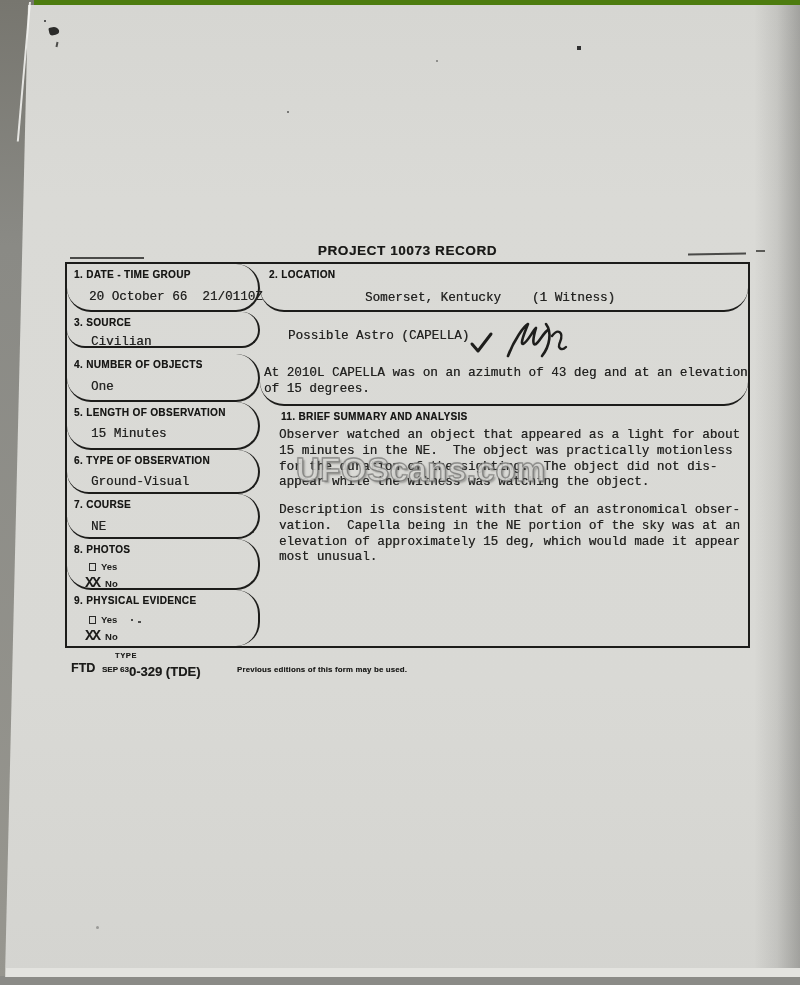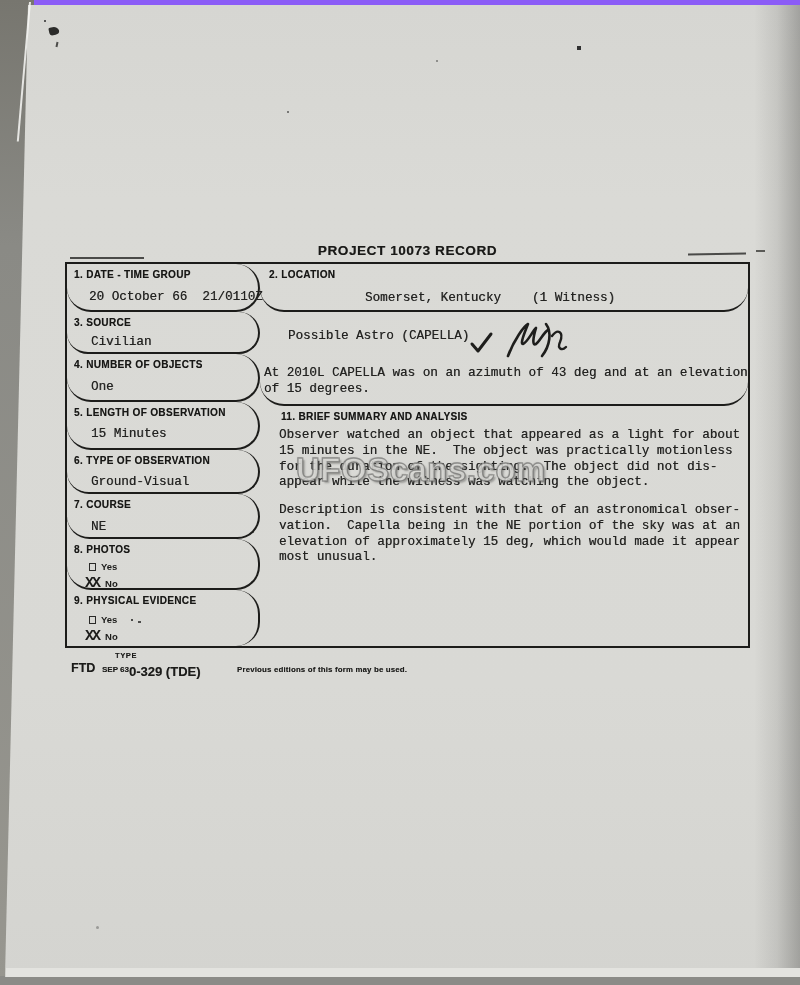--- a/index.html
+++ b/index.html
@@ -1,19 +1,19 @@
 <!DOCTYPE html>
 <html><head>
 <meta charset="utf-8">
 <style>
   * { margin:0; padding:0; box-sizing:border-box; }
   html,body { background:#161616; }
   .scan {
     position:relative; width:800px; height:985px; overflow:hidden;
-    background:#8b5cf6;
+    background:#4d7c0f;
     font-family:"Liberation Sans","DejaVu Sans",sans-serif;
   }
   
   .bg-left  { position:absolute; left:0; top:0; width:34px; height:100%;
               background:linear-gradient(180deg,#77766f 0%,#8a8a85 25%,#97968f 100%); }
   .bg-bottom{ position:absolute; left:0; bottom:0; width:100%; height:9px; background:#8b8b87; }
   
   .paper {
     position:absolute; left:0; top:5px; right:0; bottom:8px;
     background:linear-gradient(180deg,#d6d6d2 0%,#dadad6 20%,#d9d9d5 70%,#d4d4d0 100%);
@@ -48,21 +48,21 @@
   }
 
   
   .tbl { position:absolute; left:65px; top:262px; width:685px; height:386px;
          border:2px solid #1c1c1a; }
   .cell { position:absolute; overflow:visible;border-radius:24px; }
   .lc { left:0; width:193px; border-right:2px solid #1c1c1a; }
   .rc { left:193px; width:488px; }
   .bb { border-bottom:2px solid #1c1c1a; }
   .c1 {top:0;    height:48px;}
-  .c3 {top:48px; height:42px;}
+  .c3 {top:48px; height:36px;}
   .c4 {top:90px; height:48px;}
   .c5 {top:138px;height:48px;}
   .c6 {top:186px;height:44px;}
   .c7 {top:230px;height:45px;}
   .c8 {top:275px;height:51px;}
   .c9 {top:326px;height:56px;}
   .c2 {top:0;    height:48px;}
   .c10{top:48px; height:94px;}
   .c11{top:142px;height:240px;}
 

